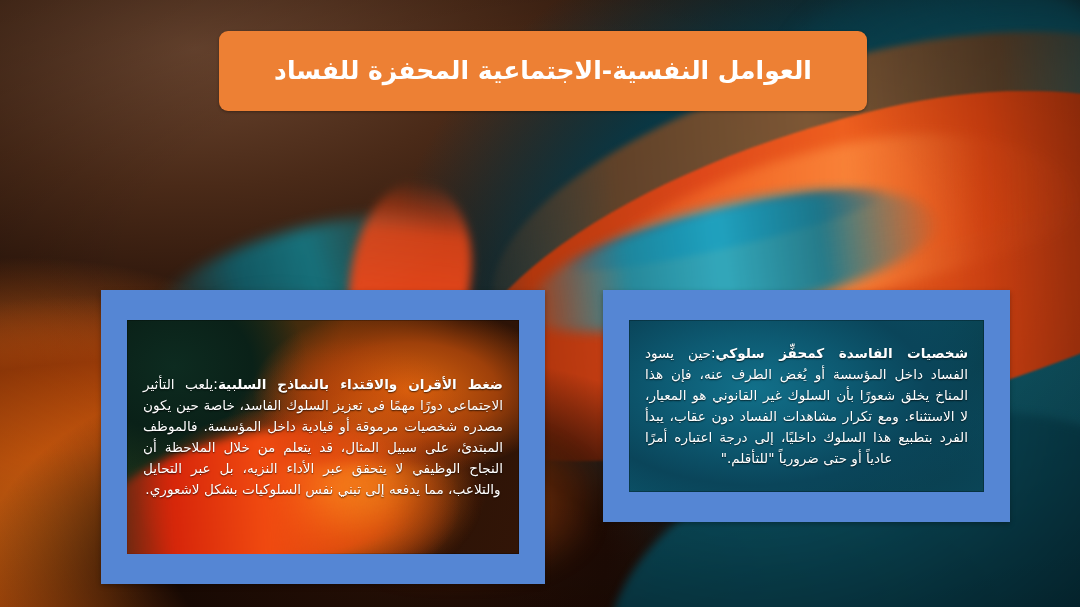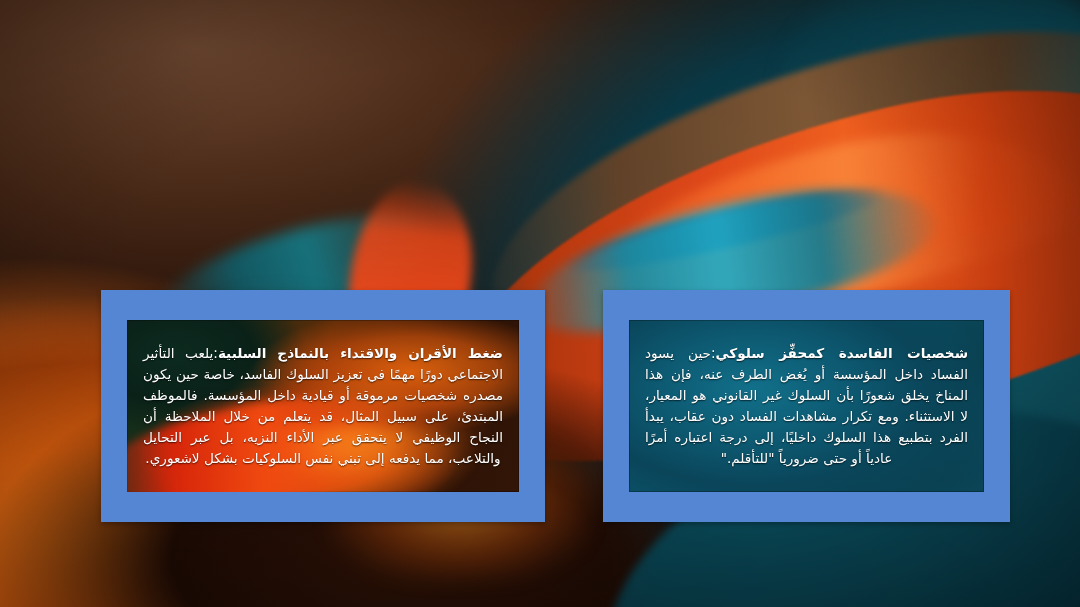--- a/index.html
+++ b/index.html
@@ -205,21 +205,21 @@
   }
 
   
   .content-box {
     position: absolute;
     background: #5586d4;
     padding: 30px 26px;
     box-sizing: border-box;
     box-shadow: 0 2px 5px rgba(0,0,0,0.3);
   }
-  #box-left  { left: 101px; top: 290px; width: 444px; height: 232px; }
+  #box-left  { left: 101px; top: 290px; width: 444px; height: 294px; }
   #box-right { left: 603px; top: 290px; width: 407px; height: 232px; }
 
   .content-inner {
     position: relative;
     width: 100%;
     height: 100%;
     overflow: hidden;
     display: flex;
     align-items: center;
     box-shadow: inset 0 0 0 1px rgba(0,0,0,0.25);
@@ -289,20 +289,23 @@
   <div class="sliver-navy"></div>
   <div class="streak-cyan"></div>
   <div class="streak-teal-left"></div>
   <div class="flare-vertical"></div>
   <div class="bg-layer bg-dark-wedge"></div>
   <div class="glow-b"></div>
   <div class="glow-a"></div>
   <div class="curve-teal-br"></div>
   <div class="vignette"></div>
 
+  <div id="title-banner">
+    <div id="title-text">العوامل النفسية-الاجتماعية المحفزة للفساد</div>
+  </div>
 
 
   <div class="content-box" id="box-left">
     <div class="content-inner" id="inner-left">
       <p class="box-text"><b>ضغط الأقران والاقتداء بالنماذج السلبية</b><span>:يلعب التأثير الاجتماعي دورًا مهمًا في تعزيز السلوك الفاسد، خاصة حين يكون مصدره شخصيات مرموقة أو قيادية داخل المؤسسة. فالموظف المبتدئ، على سبيل المثال، قد يتعلم من خلال الملاحظة أن النجاح الوظيفي لا يتحقق عبر الأداء النزيه، بل عبر التحايل والتلاعب، مما يدفعه إلى تبني نفس السلوكيات بشكل لاشعوري.</span></p>
     </div>
   </div>
 
   <div class="content-box" id="box-right">
     <div class="content-inner" id="inner-right">

